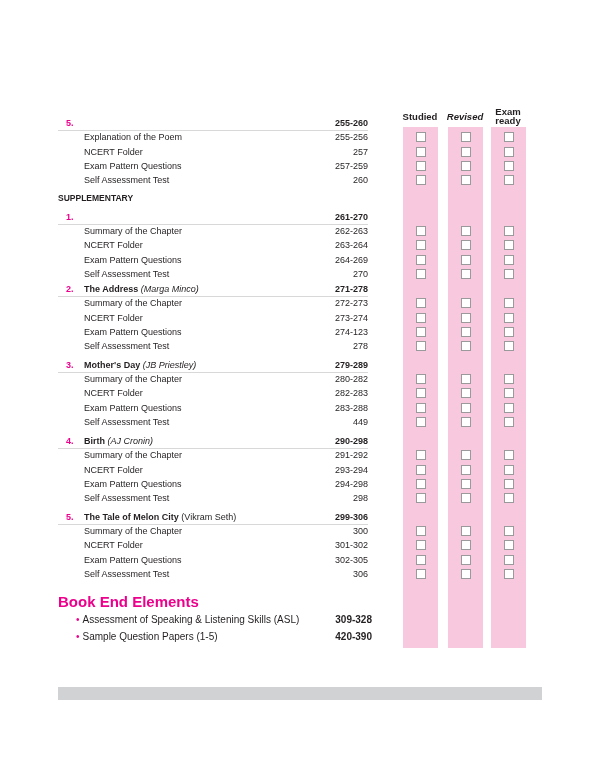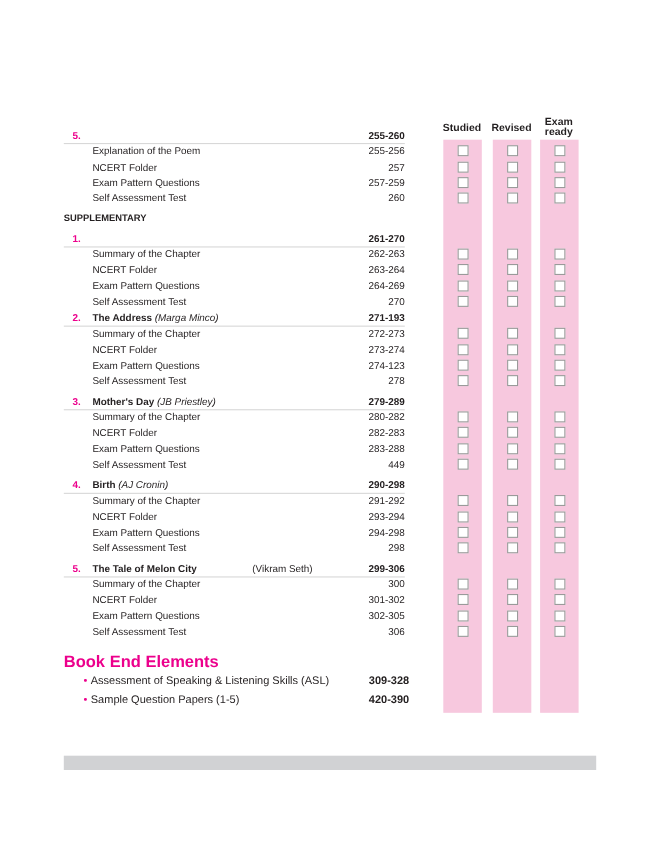--- a/index.html
+++ b/index.html
@@ -1,21 +1,21 @@
 <!DOCTYPE html>
 <html><head>
 <meta charset="utf-8">
 <style>
   html, body { margin:0; padding:0; background:#ffffff; }
   body { width:600px; height:767px; position:relative; overflow:hidden;
          font-family:"Liberation Sans", sans-serif; color:#231f20; }
   .col-bg { position:absolute; top:127px; height:521px; width:35px; background:#f7c8de; }
   #col0 { left:403px; } #col1 { left:448px; } #col2 { left:491px; }
   .col-head { position:absolute; font-size:9.5px; font-weight:bold; text-align:center; width:50px; line-height:9px; }
-  #h0 { left:395px; top:112px; } #h1 { left:440px; top:112px; } #h2 { left:483px; top:107px; }
+  #h0 { left:395px; top:112px; } #h1 { left:440px; top:112px;font-style:italic; } #h2 { left:483px; top:107px; }
   .row { position:absolute; left:58px; width:310px; height:14px; font-size:9px; line-height:14px; }
   .row .num { position:absolute; left:8px; color:#ec008c; font-weight:bold; }
   .row .title { position:absolute; left:26px; white-space:nowrap; }
   .row.main .title b { font-weight:bold; }
   .row .author { font-style:italic; font-weight:normal; }
   .row .pages { position:absolute; right:0;text-align:right; }
   .row.main .pages { font-weight:bold; }
   .row.main { border-bottom:1px solid #d8d8d8; }
   .row.section { font-weight:bold; font-size:8.5px; }
   .row.section .title { left:0; }
@@ -77,21 +77,21 @@
       <span class="title">Exam Pattern Questions</span>
       <span class="pages">264-269</span>
     </div>
     <div class="row sub" style="top: 267px;">
       <span class="title">Self Assessment Test</span>
       <span class="pages">270</span>
     </div>
     <div class="row main" style="top: 282px;">
       <span class="num">2.</span>
       <span class="title"><b>The Address</b> <span class="author">(Marga Minco)</span></span>
-      <span class="pages">271-193</span>
+      <span class="pages">271-278</span>
     </div>
     <div class="row sub" style="top: 296px;">
       <span class="title">Summary of the Chapter</span>
       <span class="pages">272-273</span>
     </div>
     <div class="row sub" style="top: 311px;">
       <span class="title">NCERT Folder</span>
       <span class="pages">273-274</span>
     </div>
     <div class="row sub" style="top: 325px;">
@@ -139,21 +139,21 @@
     <div class="row sub" style="top: 477px;">
       <span class="title">Exam Pattern Questions</span>
       <span class="pages">294-298</span>
     </div>
     <div class="row sub" style="top: 491px;">
       <span class="title">Self Assessment Test</span>
       <span class="pages">298</span>
     </div>
     <div class="row main" style="top: 510px;">
       <span class="num">5.</span>
-      <span class="title"><b>The Tale of Melon City</b> <span class="author" style="font-style: normal; margin-left: 48px;">(Vikram Seth)</span></span>
+      <span class="title"><b>The Tale of Melon City</b> <span class="author" style="font-style: normal;">(Vikram Seth)</span></span>
       <span class="pages">299-306</span>
     </div>
     <div class="row sub" style="top: 524px;">
       <span class="title">Summary of the Chapter</span>
       <span class="pages">300</span>
     </div>
     <div class="row sub" style="top: 538px;">
       <span class="title">NCERT Folder</span>
       <span class="pages">301-302</span>
     </div>

